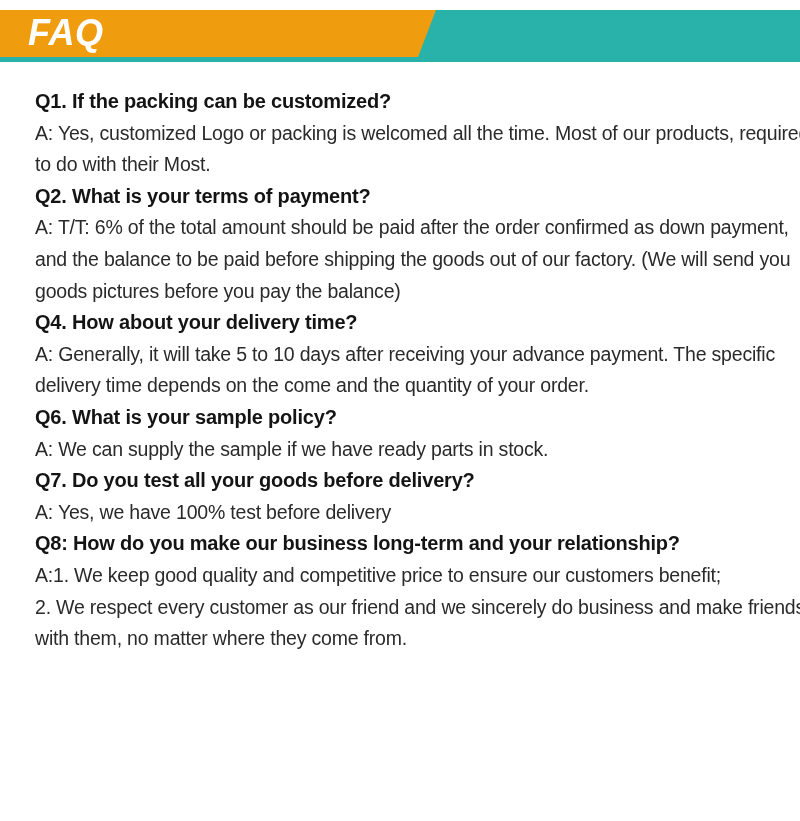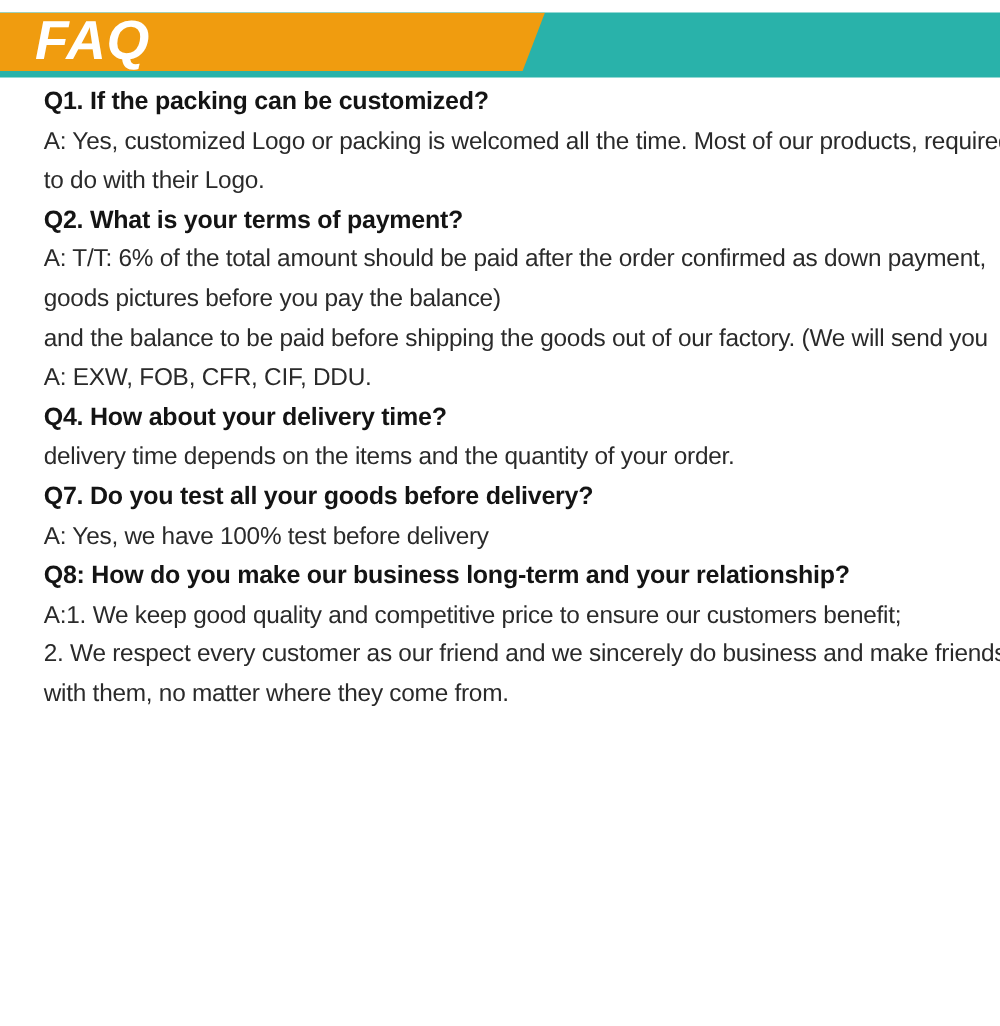--- a/index.html
+++ b/index.html
@@ -24,31 +24,31 @@
     width: 436px; height: 47px;
     background: var(--orange, #F09C0F);
     clip-path: polygon(0 0, 436px 0, 418px 47px, 0 47px);
   }
   .faq-title {
     position: absolute;
     top: 0; left: 28px;
     height: 47px;
     line-height: 46px;
     color: #ffffff;
-    font-size: 44px;
+    font-size: 36px;
     font-weight: 700;
     font-style: italic;
     letter-spacing: 0.5px;
   }
   
   .content {
     position: absolute;
     top: 62px; left: 0;
     width: 800px;
-    padding-top: 4px;
+    padding-top: 24px;
     box-sizing: border-box;
   }
   .qa { margin: 0; }
   .q {
     padding-left: 35px;
     font-size: 20px;
     line-height: 31.6px;
     font-weight: 700;
     color: #141414;
     white-space: nowrap;
@@ -72,40 +72,44 @@
     <div class="orange-banner">
       <div class="faq-title">FAQ</div>
     </div>
   </div>
 
   <div class="content">
     <div id="faq-list">
   <div class="qa">
     <div class="q">Q1. If the packing can be customized?</div>
   <div class="a">A: Yes, customized Logo or packing is welcomed all the time. Most of our products, required</div>
-          <div class="a">to do with their Logo.</div>
+          <div class="a">to do with their Most.</div>
         </div>
 
   <div class="qa">
     <div class="q">Q2. What is your terms of payment?</div>
   <div class="a">A: T/T: 6% of the total amount should be paid after the order confirmed as down payment,</div>
+          <div class="a">and the balance to be paid before shipping the goods out of our factory. (We will send you</div>
           <div class="a">goods pictures before you pay the balance)</div>
-          <div class="a">and the balance to be paid before shipping the goods out of our factory. (We will send you</div>
         </div>
 
   <div class="qa">
-  <div class="a">A: EXW, FOB, CFR, CIF, DDU.</div>
         </div>
 
   <div class="qa">
     <div class="q">Q4. How about your delivery time?</div>
-          <div class="a">delivery time depends on the items and the quantity of your order.</div>
+  <div class="a">A: Generally, it will take 5 to 10 days after receiving your advance payment. The specific</div>
+          <div class="a">delivery time depends on the come and the quantity of your order.</div>
         </div>
 
 
+  <div class="qa">
+    <div class="q">Q6. What is your sample policy?</div>
+  <div class="a">A: We can supply the sample if we have ready parts in stock.</div>
+        </div>
 
   <div class="qa">
     <div class="q">Q7. Do you test all your goods before delivery?</div>
   <div class="a">A: Yes, we have 100% test before delivery</div>
         </div>
 
   <div class="qa">
     <div class="q">Q8: How do you make our business long-term and your relationship?</div>
   <div class="a">A:1. We keep good quality and competitive price to ensure our customers benefit;</div>
           <div class="a">2. We respect every customer as our friend and we sincerely do business and make friends</div>

